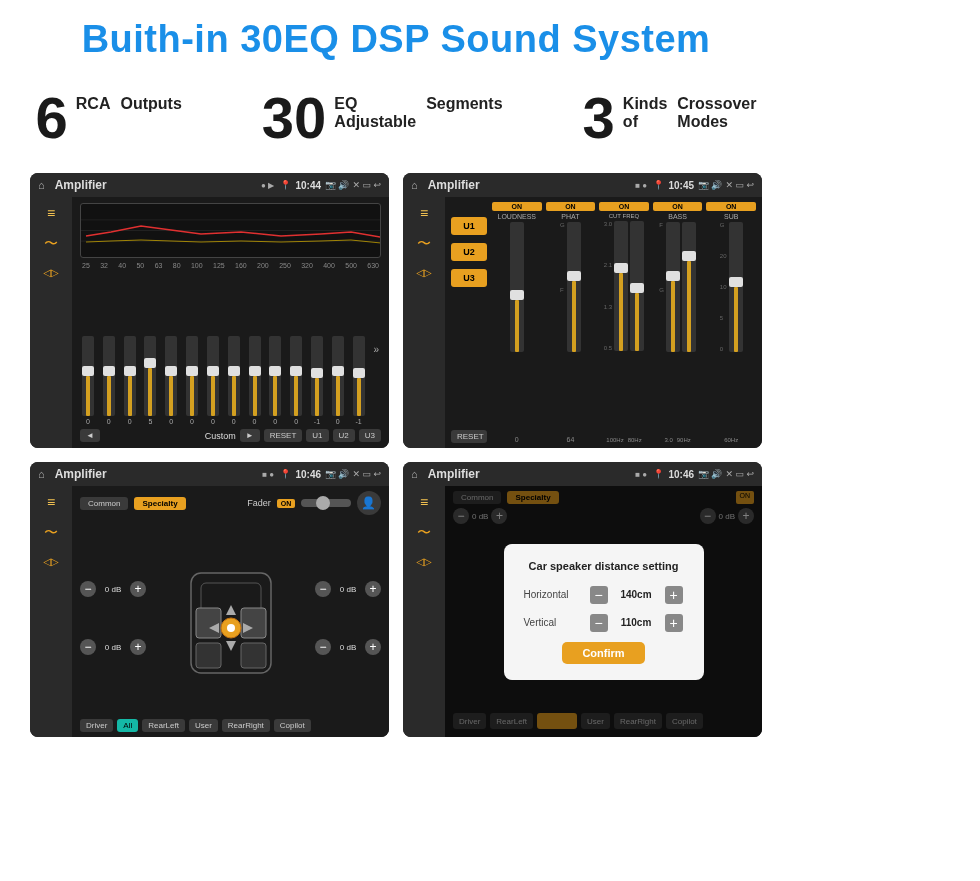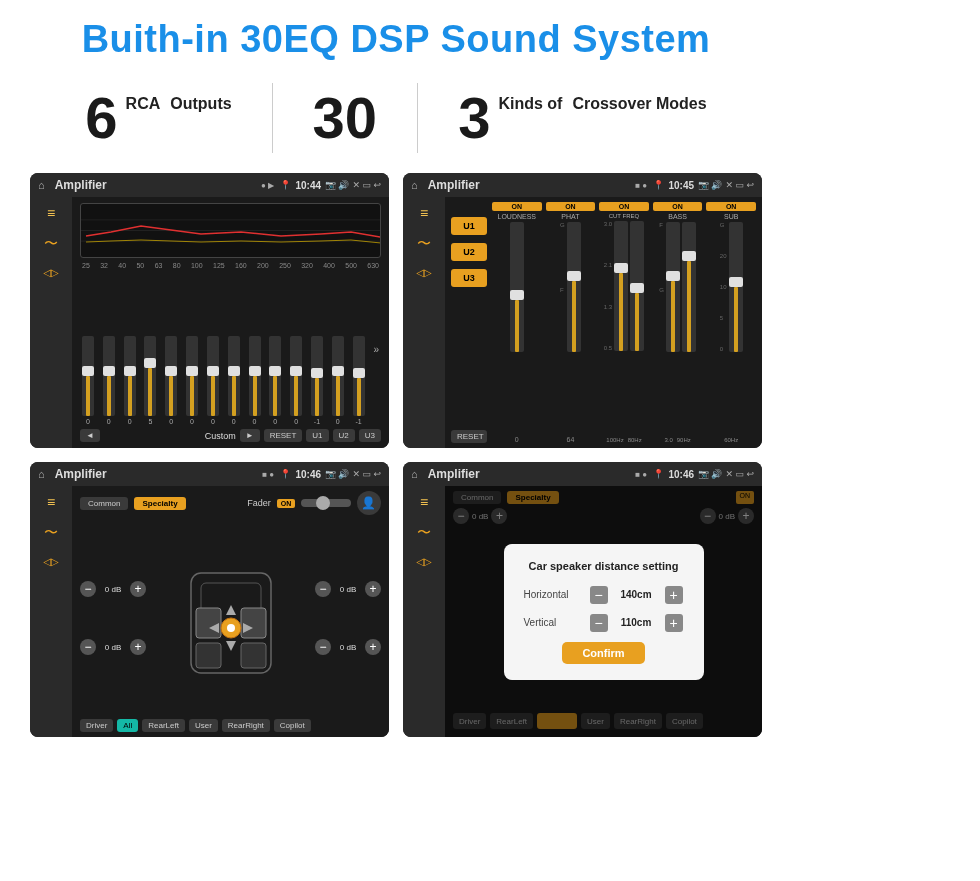--- a/index.html
+++ b/index.html
@@ -599,20 +599,24 @@
     <div class="feature-item">
       <span class="feature-number">6</span>
       <div class="feature-text">
         <span class="feature-text-line1">RCA</span>
         <span class="feature-text-line2">Outputs</span>
       </div>
     </div>
     <div class="feature-divider"></div>
     <div class="feature-item">
       <span class="feature-number">30</span>
+      <div class="feature-text">
+        <span class="feature-text-line1">EQ Adjustable</span>
+        <span class="feature-text-line2">Segments</span>
+      </div>
     </div>
     <div class="feature-divider"></div>
     <div class="feature-item">
       <span class="feature-number">3</span>
       <div class="feature-text">
         <span class="feature-text-line1">Kinds of</span>
         <span class="feature-text-line2">Crossover Modes</span>
       </div>
     </div>
   </div>

